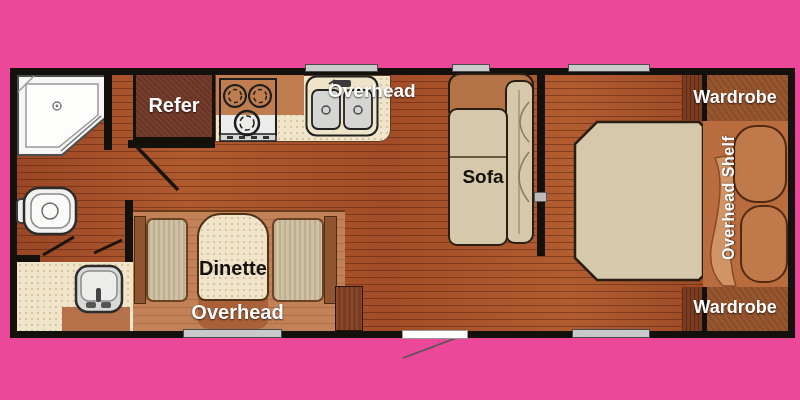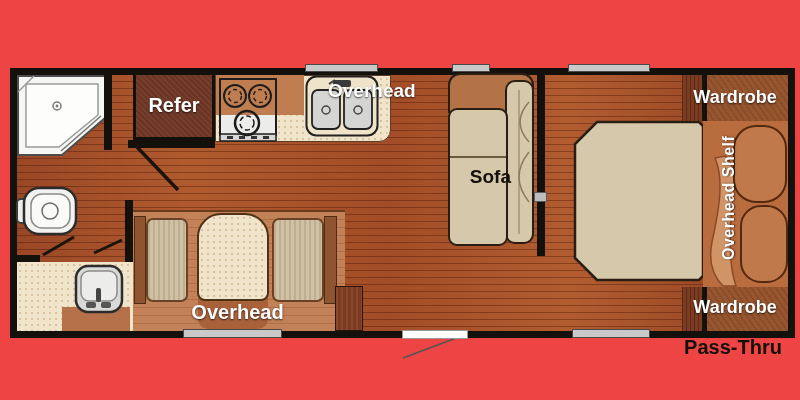--- a/index.html
+++ b/index.html
@@ -1,16 +1,16 @@
 <!DOCTYPE html>
 <html><head>
 <meta charset="utf-8">
 <style>
   html,body{margin:0;padding:0;background:#fff;}
-  #stage{position:relative;width:800px;height:400px;background:#ef4444;overflow:hidden;
+  #stage{position:relative;width:800px;height:400px;background:#ec4899;overflow:hidden;
          font-family:"Liberation Sans",sans-serif;}
   .abs{position:absolute;}
   .lblw{color:#ffffff;font-weight:bold;text-shadow:0 1px 2px rgba(0,0,0,.7);}
   .lblb{color:#14100b;font-weight:bold;}
   .window{background:#c9c9c9;border:1px solid #4a4a4a;box-sizing:border-box;}
   .wall{background:#14100b;}
   
   .wood{background:
         repeating-linear-gradient(180deg, rgba(70,25,10,0) 0 6px, rgba(60,18,6,.38) 6px 7px),
         linear-gradient(90deg,#9a4725 0%,#b05a2e 22%,#a34d28 48%,#b25c30 72%,#8f4020 100%);}
@@ -106,29 +106,30 @@
   <div class="abs tan" style="left:505px;top:80px;width:29px;height:164px;border-radius:10px;">
     <svg width="25" height="160" viewBox="0 0 25 160">
       <path d="M22,20 Q4,40 22,60" fill="none" stroke="#8a7a5c" stroke-width="1.5"></path>
       <path d="M22,70 Q2,95 22,120" fill="none" stroke="#8a7a5c" stroke-width="1.5"></path>
       <line x1="12" y1="8" x2="12" y2="152" stroke="#8a7a5c" stroke-width="1"></line>
     </svg>
   </div>
   <div class="abs tan" style="left:448px;top:108px;width:60px;height:138px;border-radius:9px;">
     <div class="abs" style="left:0;top:46px;width:56px;height:0;border-top:2px solid #6b5b3e;"></div>
   </div>
-  <div class="abs lblb" style="left:455px;top:166px;width:56px;text-align:right;font-size:19px;">Sofa</div>
+  <div class="abs lblb" style="left:455px;top:166px;width:56px;text-align:center;font-size:19px;">Sofa</div>
 
   <div class="abs" style="left:133px;top:210px;width:212px;height:121px;background:repeating-linear-gradient(180deg, rgba(0,0,0,0) 0 7px, rgba(80,35,12,.18) 7px 8px),#c28156;border-top:2px solid #6b3c1c;box-sizing:border-box;"></div>
   <div class="abs" style="left:134px;top:216px;width:12px;height:88px;background:#8f5531;border:1.5px solid #4f2c12;box-sizing:border-box;"></div>
   <div class="abs bench" style="left:146px;top:218px;width:42px;height:84px;"></div>
   <div class="abs bench" style="left:272px;top:218px;width:52px;height:84px;"></div>
   <div class="abs" style="left:324px;top:216px;width:13px;height:88px;background:#8f5531;border:1.5px solid #4f2c12;box-sizing:border-box;"></div>
   <div class="abs" style="left:198px;top:298px;width:70px;height:31px;background:#a9613a;border-radius:0 0 10px 10px;"></div>
   <div class="abs beige" style="left:197px;top:213px;width:72px;height:88px;border:2px solid #4f3116;box-sizing:border-box;border-radius:24px 24px 8px 8px;"></div>
+  <div class="abs lblb" style="left:190px;top:257px;width:86px;text-align:center;font-size:20px;">Dinette</div>
   <div class="abs lblw" style="left:190px;top:301px;width:95px;text-align:center;font-size:20px;">Overhead</div>
 
   <div class="abs" style="left:335px;top:286px;width:28px;height:45px;background:repeating-linear-gradient(90deg, rgba(255,255,255,.08) 0 2px, rgba(0,0,0,0) 2px 5px),#7c3b20;border:1.5px solid #2a1408;box-sizing:border-box;"></div>
 
   <div class="abs" style="left:573px;top:120px;width:132px;height:162px;">
     <svg width="132" height="162" viewBox="0 0 132 162">
       <polygon points="24,2 126,2 130,6 130,156 126,160 24,160 2,138 2,24" fill="#d6c9ab" stroke="#2a1e12" stroke-width="2.5"></polygon>
     </svg>
   </div>
 
@@ -165,15 +166,14 @@
     <line x1="467" y1="334" x2="403" y2="358" stroke="#555" stroke-width="1.8"></line>
   </svg>
 
   <div class="abs window" style="left:305px;top:64px;width:73px;height:8px;"></div>
   <div class="abs window" style="left:452px;top:64px;width:38px;height:8px;"></div>
   <div class="abs window" style="left:568px;top:64px;width:82px;height:8px;"></div>
   <div class="abs window" style="left:183px;top:329px;width:99px;height:9px;"></div>
   <div class="abs window" style="left:572px;top:329px;width:78px;height:9px;"></div>
   <div class="abs" style="left:402px;top:330px;width:66px;height:9px;background:#ffffff;border:1px solid #9a9a9a;box-sizing:border-box;"></div>
 
-  <div class="abs lblb" style="left:678px;top:336px;width:110px;text-align:center;font-size:20px;">Pass-Thru</div>
 
 </div>
 
 </body></html>

